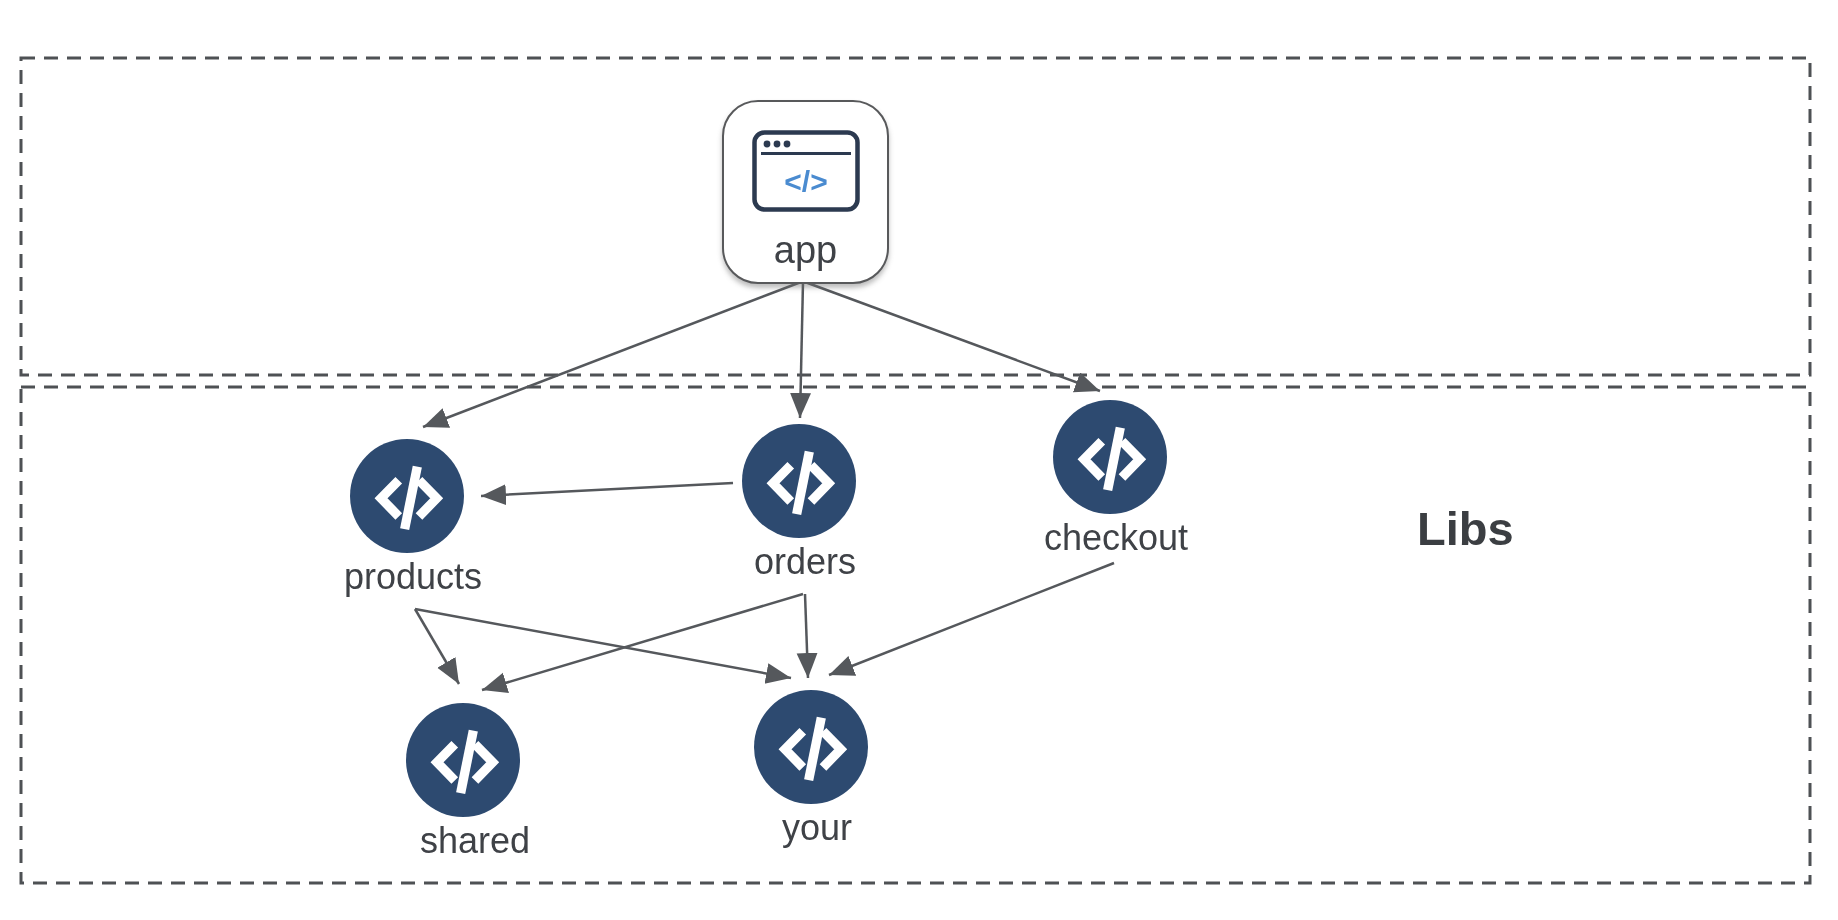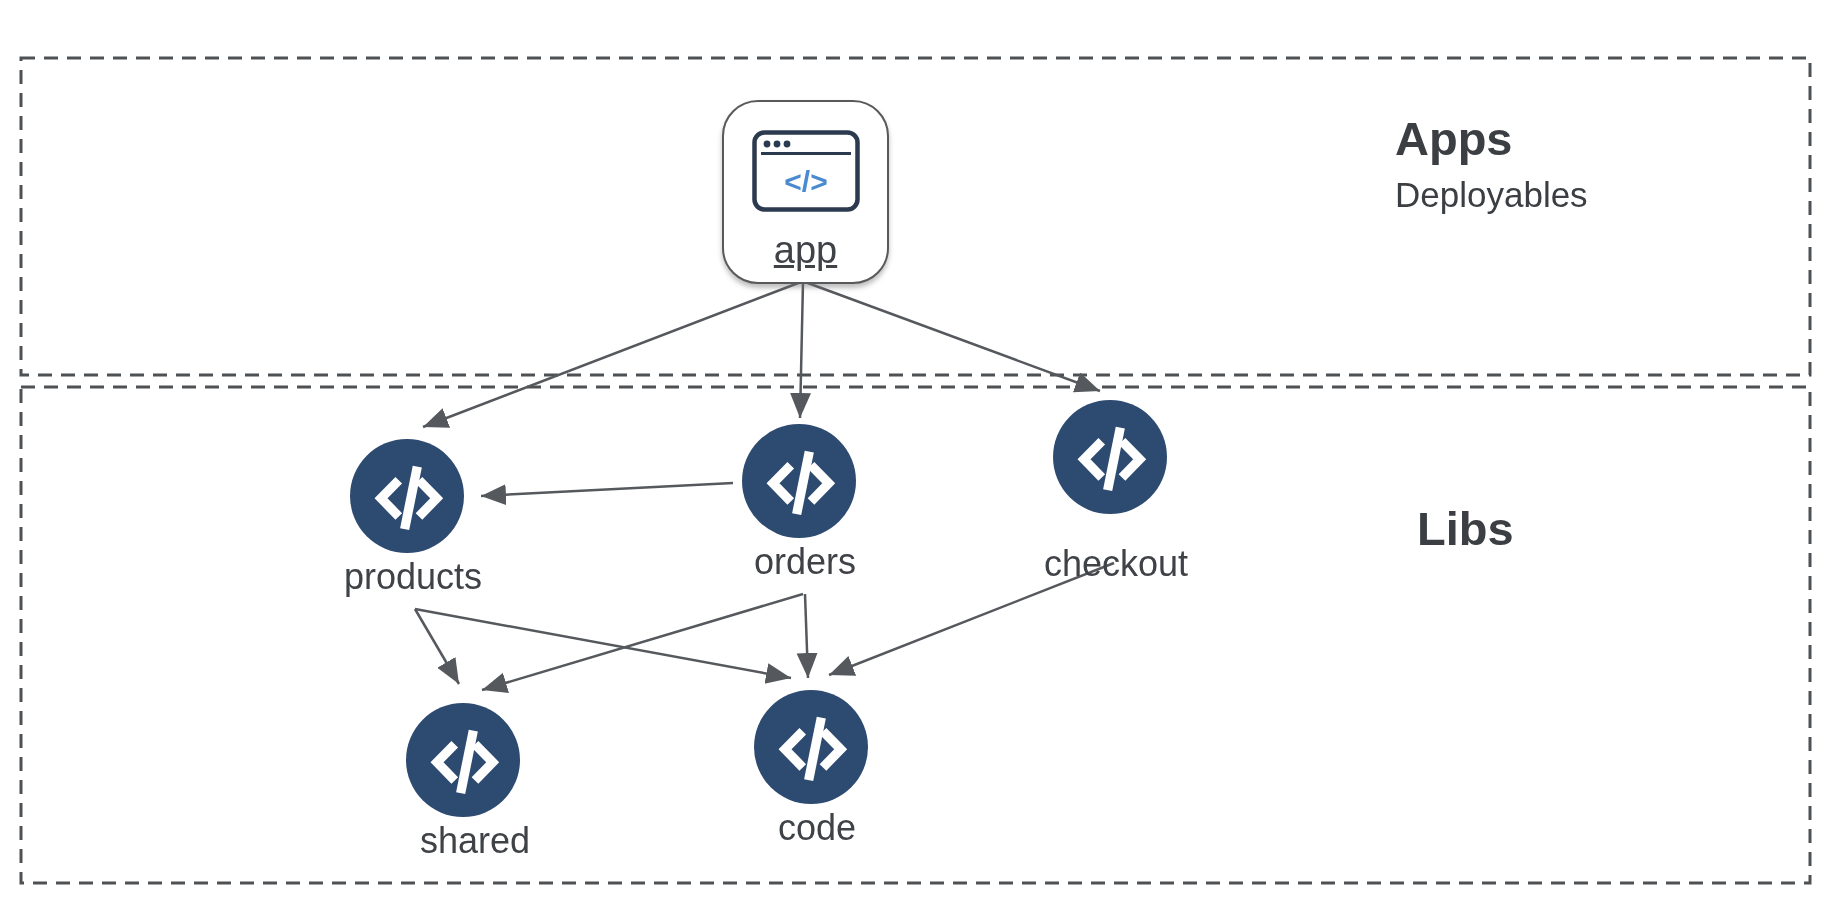--- a/index.html
+++ b/index.html
@@ -29,21 +29,21 @@
   .sec-sub{font-size:35px;color:var(--heading);line-height:1.25;margin-top:4px;}
   .app-card{
     position:absolute;left:722px;top:100px;width:163px;height:180px;
     background:#ffffff;border:2px solid var(--card-border);border-radius:36px;
     box-shadow:0 4px 5px rgba(110,110,110,0.45);
     display:flex;flex-direction:column;align-items:center;justify-content:flex-start;
   }
   .browser-icon{margin-top:28px;width:108px;height:82px;}
   .app-label{
     position:absolute;bottom:10px;left:0;width:100%;text-align:center;
-    font-size:38px;color:var(--label);text-decoration:underline;
+    font-size:38px;color:var(--label);
   }
   .lib-node{display:contents;}
   .lib-circle{
     position:absolute;border-radius:50%;background:var(--node-fill);
     display:flex;align-items:center;justify-content:center;
   }
   .lib-circle svg{width:74%;height:74%;}
   .code-glyph{stroke:var(--node-glyph);stroke-width:11;fill:none;stroke-linejoin:miter;stroke-linecap:butt;}
   .lib-label{
     position:absolute;transform:translateX(-50%);white-space:nowrap;
@@ -69,24 +69,20 @@
         <line class="edge" x1="805" y1="282" x2="1100" y2="391" marker-end="url(#arrowhead)"></line>
         <line class="edge" x1="733" y1="483" x2="481" y2="496" marker-end="url(#arrowhead)"></line>
         <line class="edge" x1="415" y1="609" x2="459" y2="684" marker-end="url(#arrowhead)"></line>
         <line class="edge" x1="415" y1="609" x2="791" y2="678" marker-end="url(#arrowhead)"></line>
         <line class="edge" x1="803" y1="594" x2="482" y2="690" marker-end="url(#arrowhead)"></line>
         <line class="edge" x1="805" y1="594" x2="808" y2="678" marker-end="url(#arrowhead)"></line>
         <line class="edge" x1="1114" y1="563" x2="829" y2="675" marker-end="url(#arrowhead)"></line>
       </g>
   </svg>
 
-  <div class="section-label" id="apps-label">
-    <div class="sec-title">Apps</div>
-    <div class="sec-sub">Deployables</div>
-  </div>
 
   <div class="section-label" id="libs-label">
     <div class="sec-title">Libs</div>
   </div>
 
   <div class="app-card">
     <svg class="browser-icon" viewBox="0 0 108 82">
       <rect x="2.5" y="2.5" width="103" height="77" rx="10" fill="#ffffff" stroke="var(--icon-frame)" stroke-width="4.5"></rect>
       <circle cx="15" cy="14" r="3.4" fill="var(--icon-frame)"></circle>
       <circle cx="25" cy="14" r="3.4" fill="var(--icon-frame)"></circle>
@@ -116,33 +112,33 @@
     </div>
     <div class="lib-label" style="left: 805px; top: 541px; text-align: center;">orders</div>
   </div><div class="lib-node">
     <div class="lib-circle" style="left: 1053px; top: 400px; height: 114px; width: 114px;">
       <svg viewBox="0 0 100 100">
         <polyline class="code-glyph" points="40,31 19,52.5 40,74"></polyline>
         <line class="code-glyph" x1="62" y1="15" x2="47" y2="89"></line>
         <polyline class="code-glyph" points="64,31 85,52.5 64,74"></polyline>
       </svg>
     </div>
-    <div class="lib-label" style="left: 1116px; top: 543px;">checkout</div>
+    <div class="lib-label" style="left: 1116px; top: 517px;">checkout</div>
   </div><div class="lib-node">
     <div class="lib-circle" style="left: 406px; top: 703px; height: 114px; width: 114px;">
       <svg viewBox="0 0 100 100">
         <polyline class="code-glyph" points="40,31 19,52.5 40,74"></polyline>
         <line class="code-glyph" x1="62" y1="15" x2="47" y2="89"></line>
         <polyline class="code-glyph" points="64,31 85,52.5 64,74"></polyline>
       </svg>
     </div>
     <div class="lib-label" style="left: 475px; top: 820px;">shared</div>
   </div><div class="lib-node">
     <div class="lib-circle" style="left: 754px; top: 690px; height: 114px; width: 114px;">
       <svg viewBox="0 0 100 100">
         <polyline class="code-glyph" points="40,31 19,52.5 40,74"></polyline>
         <line class="code-glyph" x1="62" y1="15" x2="47" y2="89"></line>
         <polyline class="code-glyph" points="64,31 85,52.5 64,74"></polyline>
       </svg>
     </div>
-    <div class="lib-label" style="left: 817px; top: 807px;">code</div>
+    <div class="lib-label" style="left: 817px; top: 807px;">your</div>
   </div></div>
 </div>
 
 </body></html>

